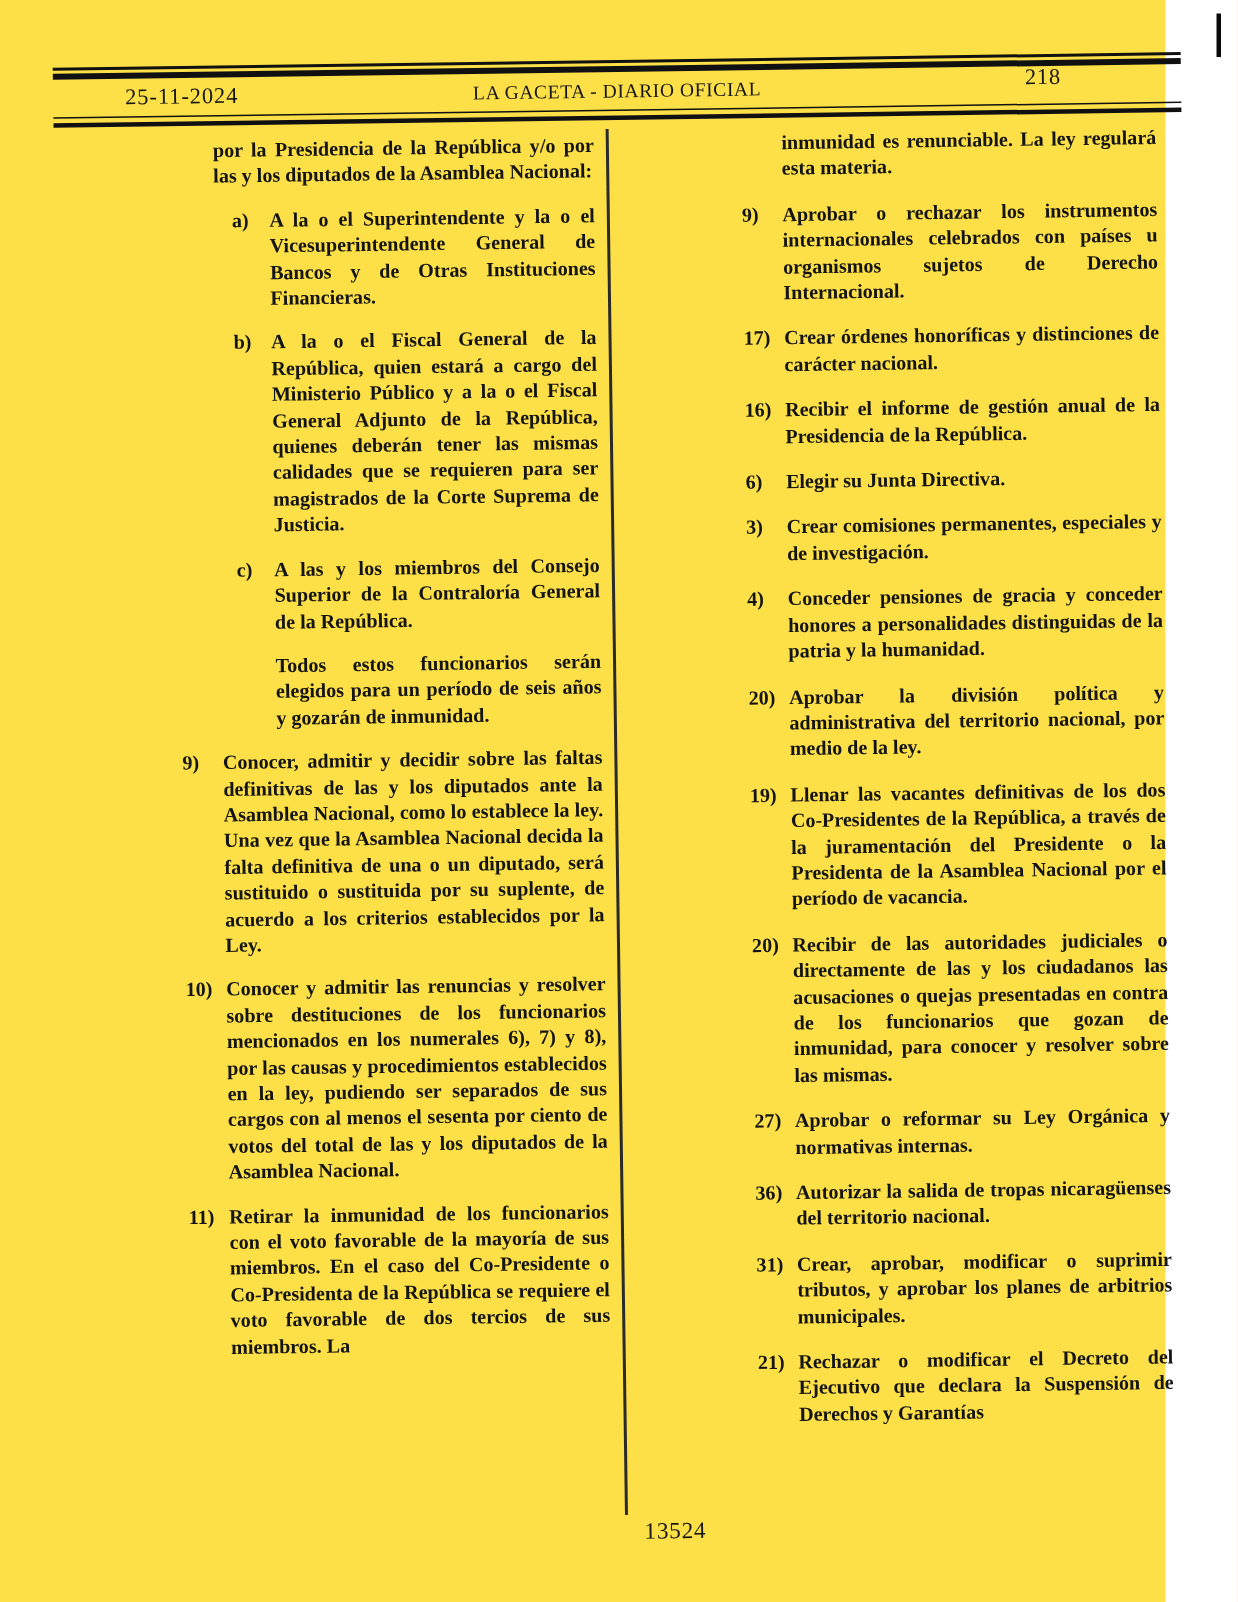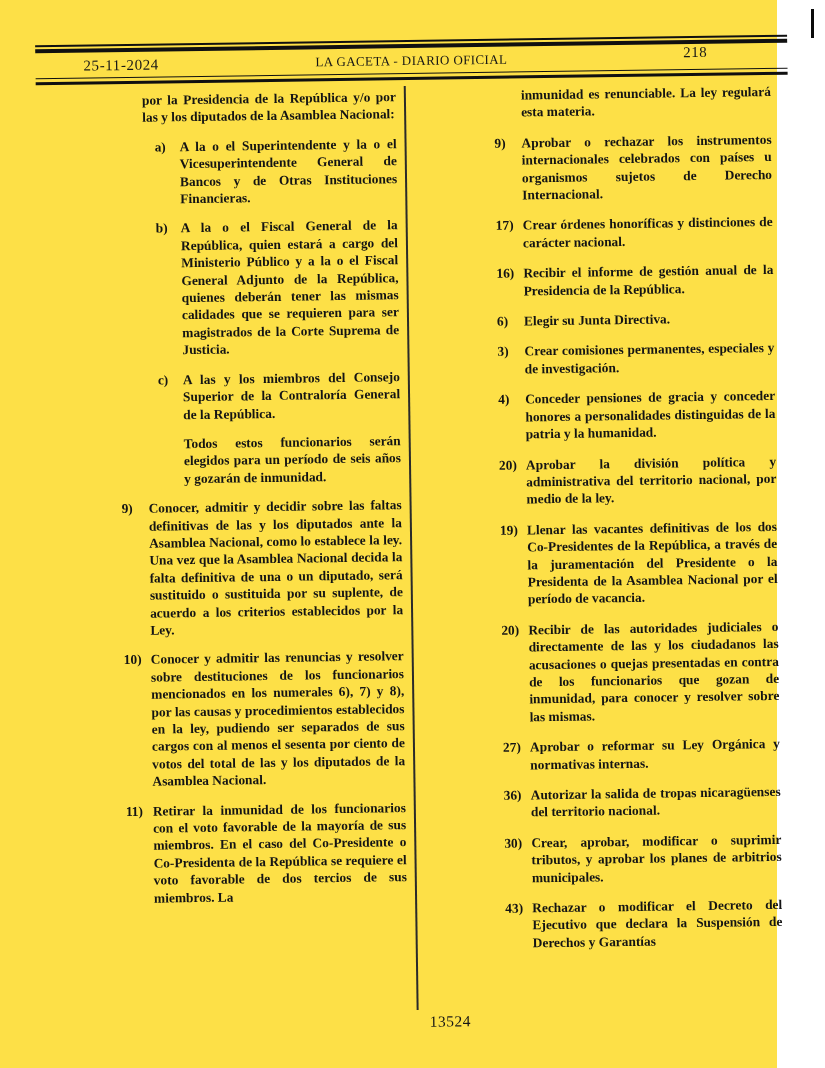--- a/index.html
+++ b/index.html
@@ -139,25 +139,25 @@
       </div>
       <div class="item">
         <span class="num">27)</span>
         <span class="txt">Aprobar o reformar su Ley Orgánica y normativas internas.</span>
       </div>
       <div class="item">
         <span class="num">36)</span>
         <span class="txt">Autorizar la salida de tropas nicaragüenses del territorio nacional.</span>
       </div>
       <div class="item">
-        <span class="num">30)</span>
+        <span class="num">31)</span>
         <span class="txt">Crear, aprobar, modificar o suprimir tributos, y aprobar los planes de arbitrios municipales.</span>
       </div>
       <div class="item">
-        <span class="num">43)</span>
+        <span class="num">21)</span>
         <span class="txt">Rechazar o modificar el Decreto del Ejecutivo que declara la Suspensión de Derechos y Garantías</span>
       </div>
     </div>
 
     <div class="footer">
       <span>13524</span>
     </div>
 
   </div>
 </div>

